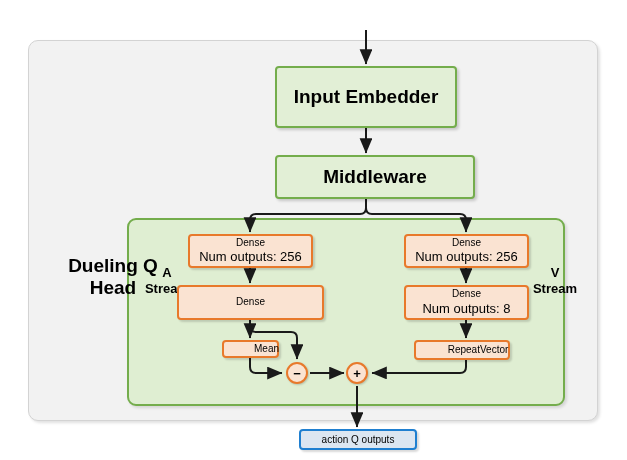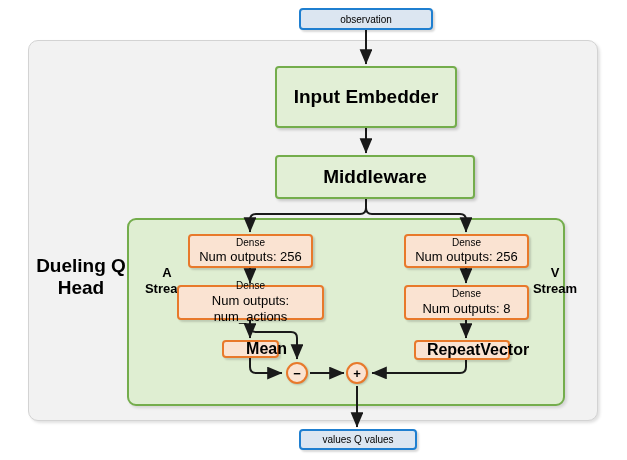--- a/index.html
+++ b/index.html
@@ -69,40 +69,41 @@
   .orange-box {
     background: #fae3d2;
     border: 2px solid #e8792b;
     border-radius: 4px;
     box-shadow: 2px 2px 2px rgba(0,0,0,0.15);
     color: #000;
     line-height: 1.25;
   }
   .orange-box .t1 { font-size: 10px; font-weight: normal; }
   .orange-box .t2 { font-size: 13px; font-weight: normal; }
-  .orange-box .single { font-size: 16px; font-weight: bold; margin-left: 32px; }
+  .orange-box .single { font-size: 10px; font-weight: normal; margin-left: 32px; }
   
   .op-circle {
     width: 22px;
     height: 22px;
     border-radius: 50%;
     background: #fae3d2;
     border: 2px solid #e8792b;
     box-shadow: 1px 1px 2px rgba(0,0,0,0.18);
     font-size: 13px;
     font-weight: bold;
     color: #000;
     line-height: 1;
   }
   
   .label-big {
     font-size: 19px;
     font-weight: bold;
     color: #000;
     line-height: 1.15;
+    margin-left: 32px;
   }
   .label-small {
     font-size: 13px;
     font-weight: bold;
     color: #000;
     line-height: 1.2;
   }
   #edges {
     position: absolute;
     left: 0; top: 0;
@@ -148,23 +149,20 @@
       <path d="M310,373 L344,373"></path>
 
       <path d="M466,320 L466,338"></path>
 
       <path d="M466,358 L466,367 Q466,373 460,373 L372,373"></path>
 
       <path d="M357,386 L357,427"></path>
     </g>
   </svg>
 
-  <div class="node io-box" style="left:299px;top:8px;width:134px;height:22px;">
-    <span>observation</span>
-  </div>
 
   <div class="node green-box" style="left:275px;top:66px;width:182px;height:62px;">
     <span>Input Embedder</span>
   </div>
 
   <div class="node green-box" style="left:275px;top:155px;width:200px;height:44px;">
     <span>Middleware</span>
   </div>
 
   <div class="node label-big" style="left:33px;top:252px;width:96px;height:50px;">
@@ -182,21 +180,20 @@
     <span>Stream</span>
   </div>
 
   <div class="node orange-box" style="left:188px;top:234px;width:125px;height:34px;">
     <span class="t1">Dense</span>
     <span class="t2">Num outputs: 256</span>
   </div>
 
   <div class="node orange-box" style="left:177px;top:285px;width:147px;height:35px;">
     <span class="t1">Dense</span>
-    <span class="t2">Num outputs: num_actions</span>
   </div>
 
   <div class="node orange-box" style="left:222px;top:340px;width:57px;height:18px;">
     <span class="single">Mean</span>
   </div>
 
   <div class="node orange-box" style="left:404px;top:234px;width:125px;height:34px;">
     <span class="t1">Dense</span>
     <span class="t2">Num outputs: 256</span>
   </div>
@@ -212,16 +209,16 @@
 
   <div class="node op-circle" style="left:286px;top:362px;">
     <span>−</span>
   </div>
 
   <div class="node op-circle" style="left:346px;top:362px;">
     <span>+</span>
   </div>
 
   <div class="node io-box" style="left:299px;top:429px;width:118px;height:21px;">
-    <span>values Q values</span>
+    <span>action Q outputs</span>
   </div>
 
 </div>
 
 </body></html>

